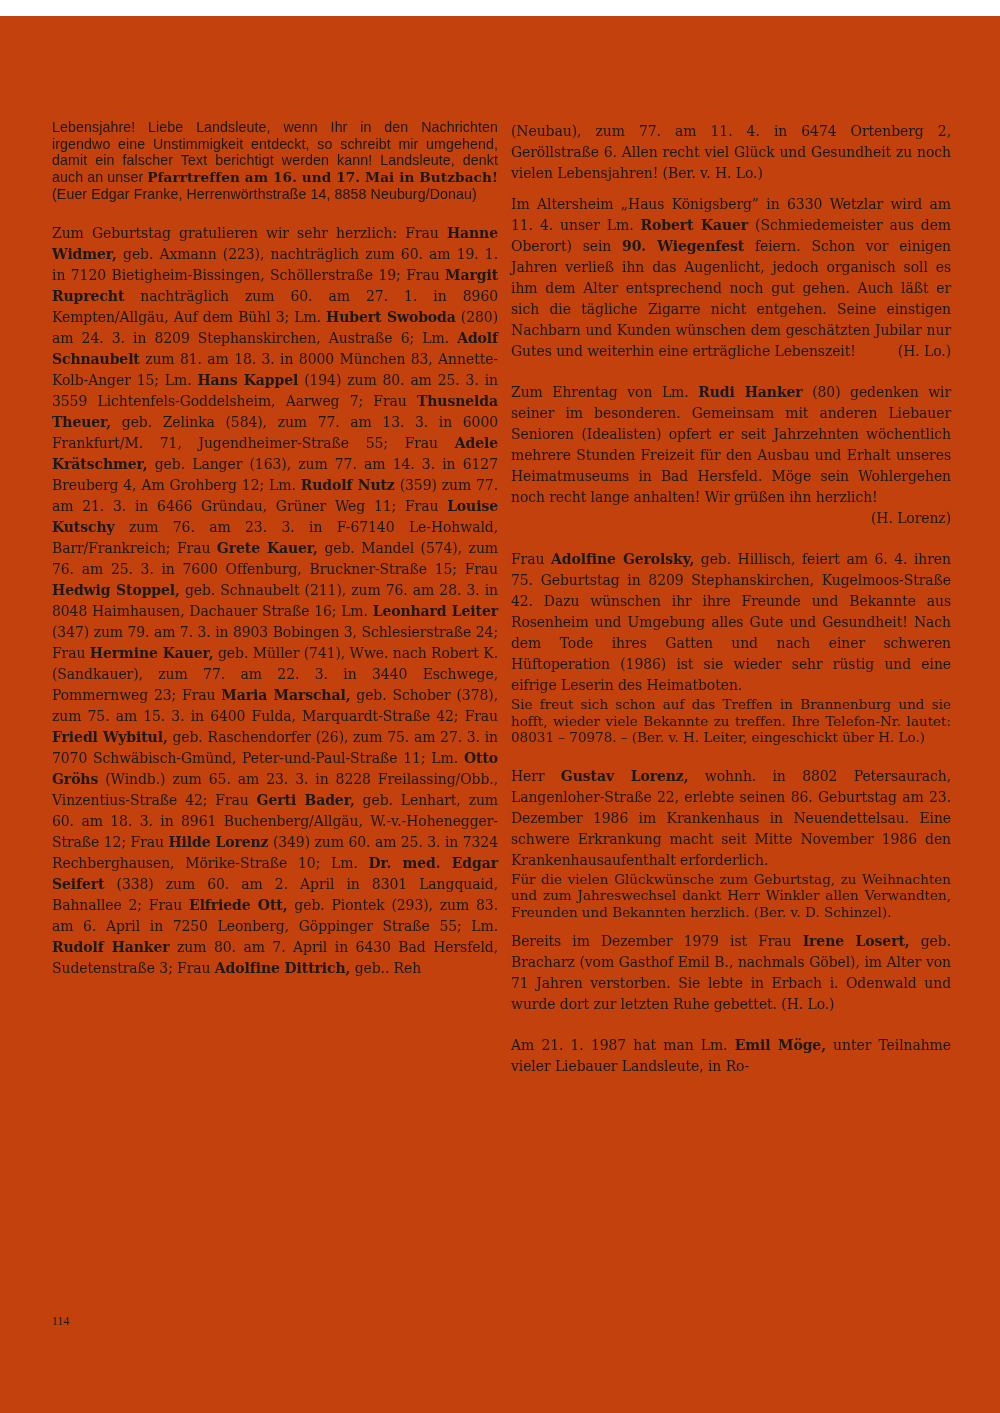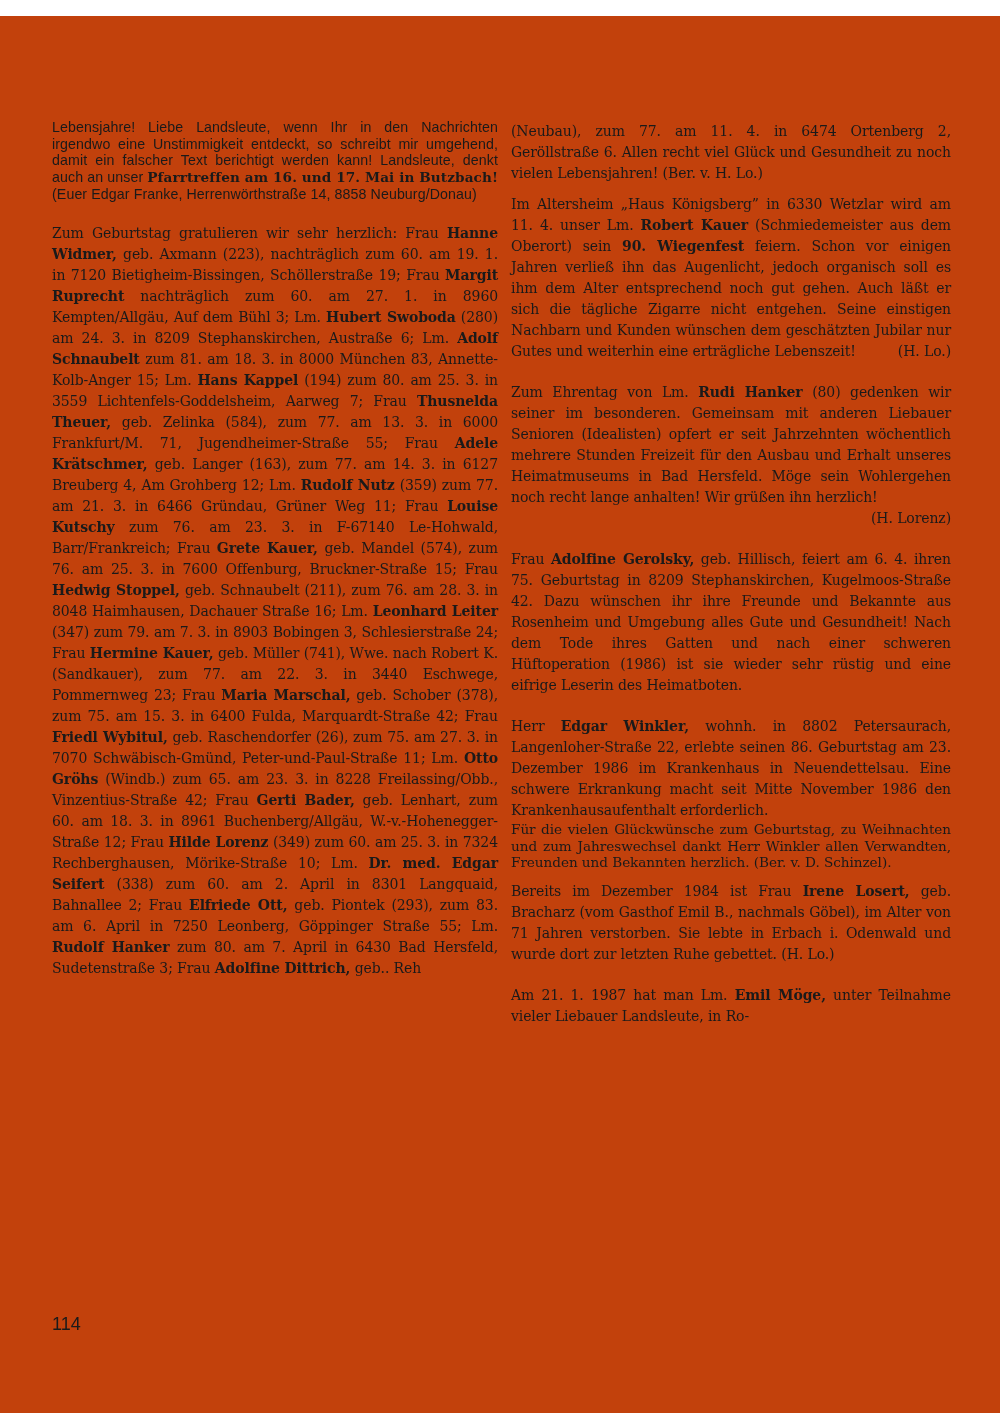--- a/index.html
+++ b/index.html
@@ -13,21 +13,21 @@
   .intro b { font-family: "DejaVu Serif", serif; font-size: 13.6px; }
   .heading { font-family: "DejaVu Serif", serif; font-weight: bold; font-size: 18px; line-height: 22px; margin-top: 30px; letter-spacing: 0.2px; }
   .body { font-size: 14px; line-height: 21px; letter-spacing: -0.1px; }
   .body b { font-weight: bold; }
   .small { font-size: 13.6px; line-height: 16.6px; letter-spacing: -0.05px; }
   .gap-s { margin-top: 20px; }
   .gap-m { margin-top: 10px; }
   .gap-l { margin-top: 20px; }
   .sig { display: block; text-align: right; }
   .inline-sig { float: right; }
-  .page-number { position: absolute; left: 52px; top: 1298px; font-size: 18px; font-family: Liberation Sans, sans-serif; }
+  .page-number { position: absolute; left: 52px; top: 1298px; font-size: 12px; font-family: Liberation Serif, serif; }
 </style>
 </head>
 <body>
 
 <div class="page">
 
   <div class="col col-left">
     <p class="intro"><span>Lebensjahre! Liebe Landsleute, wenn Ihr in den Nachrichten irgendwo eine Unstimmigkeit entdeckt, so schreibt mir umgehend, damit ein falscher Text berichtigt werden kann! Landsleute, denkt auch an unser </span><b>Pfarrtreffen am 16. und 17. Mai in Butzbach!</b><span> (Euer Edgar Franke, Herrenwörthstraße 14, 8858 Neuburg/Donau)</span></p>
 
 
@@ -35,23 +35,24 @@
   </div>
 
   <div class="col col-right">
     <p class="body">(Neubau), zum 77. am 11. 4. in 6474 Ortenberg 2, Geröllstraße 6. Allen recht viel Glück und Gesundheit zu noch vielen Lebensjahren! (Ber. v. H. Lo.)</p>
 
     <p class="body gap-m"><span>Im Altersheim „Haus Königsberg” in 6330 Wetzlar wird am 11. 4. unser Lm. </span><b>Robert Kauer</b><span> (Schmiedemeister aus dem Oberort) sein </span><b>90. Wiegenfest</b><span> feiern. Schon vor einigen Jahren verließ ihn das Augenlicht, jedoch organisch soll es ihm dem Alter entsprechend noch gut gehen. Auch läßt er sich die tägliche Zigarre nicht entgehen. Seine einstigen Nachbarn und Kunden wünschen dem geschätzten Jubilar nur Gutes und weiterhin eine erträgliche Lebenszeit!</span><span class="inline-sig">(H. Lo.)</span></p>
 
     <p class="body gap-l" style="clear:both"><span>Zum Ehrentag von Lm. </span><b>Rudi Hanker</b><span> (80) gedenken wir seiner im besonderen. Gemeinsam mit anderen Liebauer Senioren (Idealisten) opfert er seit Jahrzehnten wöchentlich mehrere Stunden Freizeit für den Ausbau und Erhalt unseres Heimatmuseums in Bad Hersfeld. Möge sein Wohlergehen noch recht lange anhalten! Wir grüßen ihn herzlich!</span><span class="sig">(H. Lorenz)</span></p>
 
     <p class="body gap-s"><span>Frau </span><b>Adolfine Gerolsky,</b><span> geb. Hillisch, feiert am 6. 4. ihren 75. Geburtstag in 8209 Stephanskirchen, Kugelmoos-Straße 42. Dazu wünschen ihr ihre Freunde und Bekannte aus Rosenheim und Umgebung alles Gute und Gesundheit! Nach dem Tode ihres Gatten und nach einer schweren Hüftoperation (1986) ist sie wieder sehr rüstig und eine eifrige Leserin des Heimatboten.</span></p>
+    <p class="small">Sie freut sich schon auf das Treffen in Brannenburg und sie hofft, wieder viele Bekannte zu treffen. Ihre Telefon-Nr. lautet: 08031 – 70978. – (Ber. v. H. Leiter, eingeschickt über H. Lo.)</p>
 
-    <p class="body gap-l"><span>Herr </span><b>Edgar Winkler,</b><span> wohnh. in 8802 Petersaurach, Langenloher-Straße 22, erlebte seinen 86. Geburtstag am 23. Dezember 1986 im Krankenhaus in Neuendettelsau. Eine schwere Erkrankung macht seit Mitte November 1986 den Krankenhausaufenthalt erforderlich.</span></p>
+    <p class="body gap-l"><span>Herr </span><b>Gustav Lorenz,</b><span> wohnh. in 8802 Petersaurach, Langenloher-Straße 22, erlebte seinen 86. Geburtstag am 23. Dezember 1986 im Krankenhaus in Neuendettelsau. Eine schwere Erkrankung macht seit Mitte November 1986 den Krankenhausaufenthalt erforderlich.</span></p>
     <p class="small">Für die vielen Glückwünsche zum Geburtstag, zu Weihnachten und zum Jahreswechsel dankt Herr Winkler allen Verwandten, Freunden und Bekannten herzlich. (Ber. v. D. Schinzel).</p>
 
-    <p class="body gap-m"><span>Bereits im Dezember 1984 ist Frau </span><b>Irene Losert,</b><span> geb. Bracharz (vom Gasthof Emil B., nachmals Göbel), im Alter von 71 Jahren verstorben. Sie lebte in Erbach i. Odenwald und wurde dort zur letzten Ruhe gebettet.</span> <span>(H. Lo.)</span></p>
+    <p class="body gap-m"><span>Bereits im Dezember 1979 ist Frau </span><b>Irene Losert,</b><span> geb. Bracharz (vom Gasthof Emil B., nachmals Göbel), im Alter von 71 Jahren verstorben. Sie lebte in Erbach i. Odenwald und wurde dort zur letzten Ruhe gebettet.</span> <span>(H. Lo.)</span></p>
 
     <p class="body gap-s"><span>Am 21. 1. 1987 hat man Lm. </span><b>Emil Möge,</b><span> unter Teilnahme vieler Liebauer Landsleute, in Ro-</span></p>
   </div>
 
   <div class="page-number">114</div>
 </div>
 
 </body></html>

